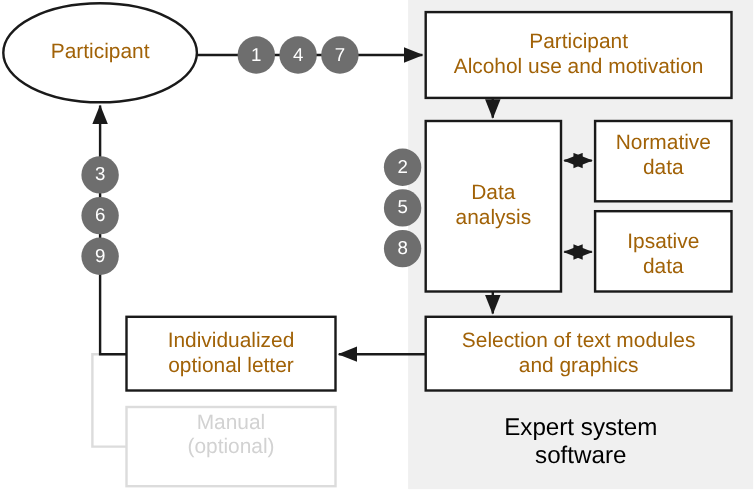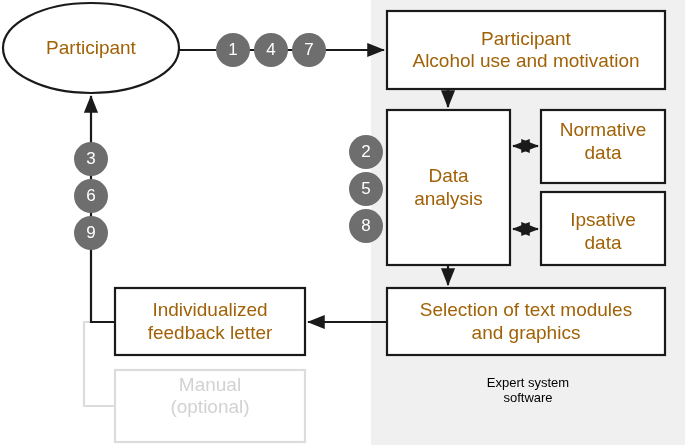--- a/index.html
+++ b/index.html
@@ -45,21 +45,21 @@
     height: 34px;
     pointer-events: none;
   }
   .muted-label {
     color: #d2d2d2;
   }
   .panel-caption {
     position: absolute;
     text-align: center;
     color: #000000;
-    font-size: 13px;
+    font-size: 22px;
     line-height: 1.18;
     white-space: pre-line;
     pointer-events: none;
   }
 </style>
 </head>
 <body>
 
 <div id="stage">
 
@@ -129,21 +129,21 @@
   <div class="node-label" style="left:541px; top:110px; width:124px; height:63px;">Normative
 data</div>
 
   <div class="node-label" style="left:541px; top:192px; width:124px; height:79px;">Ipsative
 data</div>
 
   <div class="node-label" style="left:387px; top:288px; width:278px; height:67px;">Selection of text modules
 and graphics</div>
 
   <div class="node-label" style="left:115px; top:288px; width:190px; height:67px;">Individualized
-feedback letter</div>
+optional letter</div>
 
   <div class="node-label muted-label" style="left:115px; top:360px; width:190px; height:72px;">Manual
 (optional)</div>
 
   <div class="panel-caption" style="left:371px; top:375px; width:314px;">Expert system
 software</div>
 
   <div class="badge-num" style="left:216px; top:33px;">1</div>
   <div class="badge-num" style="left:254px; top:33px;">4</div>
   <div class="badge-num" style="left:292px; top:33px;">7</div>

